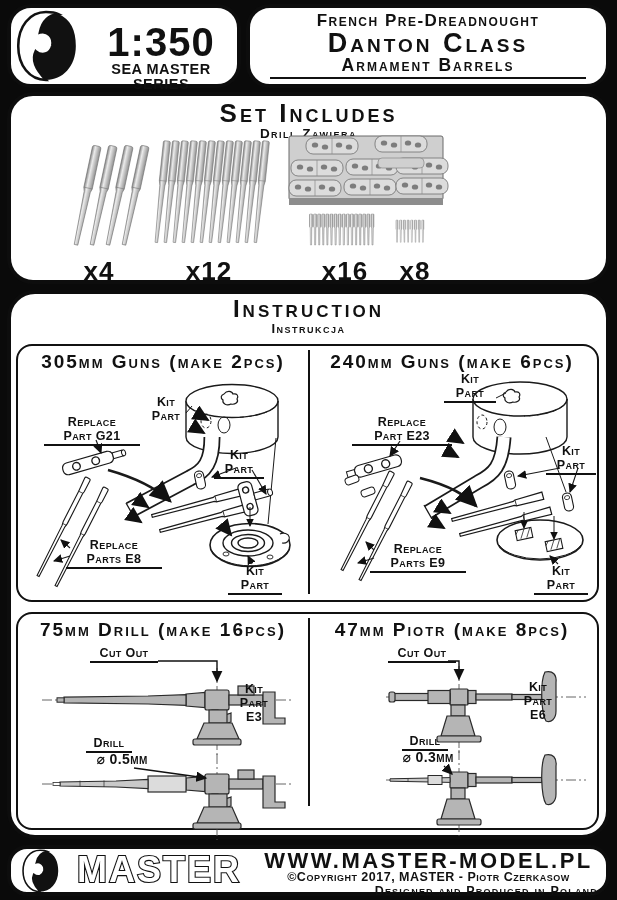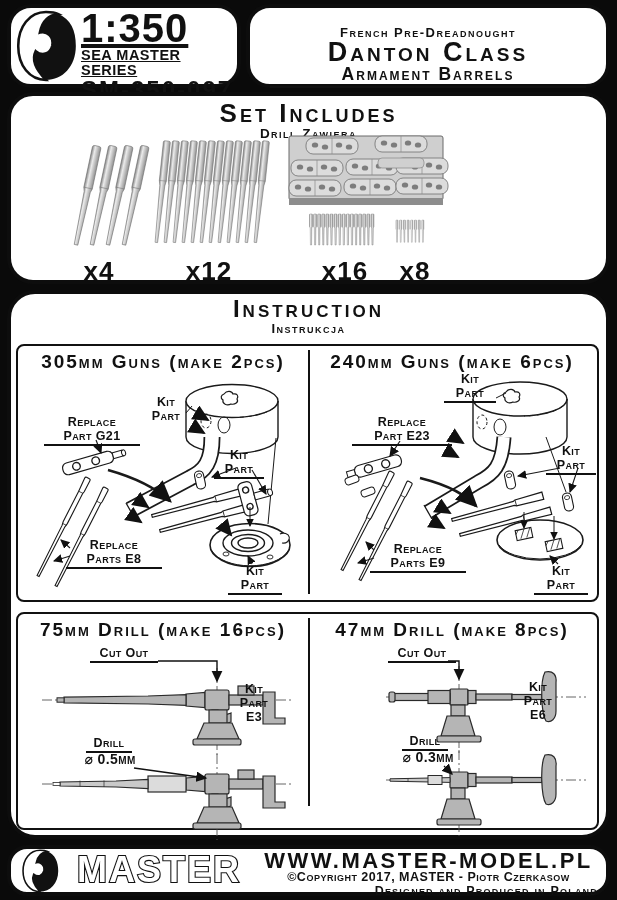--- a/index.html
+++ b/index.html
@@ -5,39 +5,39 @@
   html,body{margin:0;padding:0;background:#0a0a0a;}
   .page{position:relative;width:617px;height:900px;background:#0a0a0a;overflow:hidden;
         font-family:"Liberation Sans","DejaVu Sans",sans-serif;color:#111;}
   .panel{position:absolute;background:#fff;border:4px solid #0d0d0d;border-radius:24px;box-sizing:border-box;z-index:1;}
   .art{position:absolute;left:0;top:0;z-index:5;pointer-events:none;}
   .lbl{position:absolute;z-index:10;font-weight:bold;font-size:12.5px;line-height:1.12;
        font-variant:small-caps;letter-spacing:.4px;white-space:pre-line;text-align:center;color:#111;}
   .ul{border-bottom:2px solid #111;padding-bottom:1px;}
   .sc{font-variant:small-caps;}
   
-  .hl-text{position:absolute;left:70px;top:1px;width:160px;text-decoration:underline;}
+  .hl-text{position:absolute;left:70px;top:15px;width:160px;text-align:center;}
   .hl-scale{font-size:40px;font-weight:900;letter-spacing:1px;line-height:38px;}
   .hl-series{font-size:14.5px;font-weight:bold;letter-spacing:.5px;line-height:15px;margin-top:1px;}
   .hl-code{font-size:24px;font-weight:800;letter-spacing:2px;line-height:23px;}
   
   .hr-c{position:absolute;left:0;top:0;width:100%;text-align:center;}
-  .hr-type{font-size:13px;font-weight:bold;letter-spacing:1.5px;margin-top:17px;}
+  .hr-type{font-size:17px;font-weight:bold;letter-spacing:1.5px;margin-top:3px;}
   .hr-name{font-size:27px;font-weight:800;letter-spacing:3px;line-height:25px;}
   .hr-detail{font-size:17.5px;font-weight:bold;letter-spacing:2px;line-height:19px;}
   .hr-rule{border-top:2px solid #111;margin:2px 20px 1px 20px;}
   .hr-pl{font-size:11.5px;font-weight:bold;letter-spacing:.3px;}
   
   .si-title{font-size:26px;font-weight:800;letter-spacing:3px;text-align:center;margin-top:4px;line-height:26px;}
   .si-sub{font-size:13.5px;font-weight:bold;letter-spacing:1.5px;text-align:center;line-height:15px;}
   .qty{position:absolute;top:160px;font-size:26px;font-weight:800;letter-spacing:1px;transform:translateX(-50%);}
   
   .in-title{font-size:24px;font-weight:800;letter-spacing:3px;text-align:center;margin-top:2px;line-height:26px;}
   .in-sub{font-size:13px;font-weight:bold;letter-spacing:1.5px;text-align:center;line-height:14px;}
-  .ibox{position:absolute;left:5px;width:583px;border:2px solid #111;border-radius:8px;box-sizing:border-box;background:#fff;}
+  .ibox{position:absolute;left:5px;width:583px;border:2px solid #111;border-radius:16px;box-sizing:border-box;background:#fff;}
   .vdiv{position:absolute;left:50%;width:2px;background:#111;}
   .sec-title{position:absolute;top:5px;font-size:19px;font-weight:800;letter-spacing:2px;
              font-variant:small-caps;text-align:center;width:290px;}
   
   .ft-text{position:absolute;left:248px;right:8px;top:2px;text-align:center;}
   .ft-web{font-size:22px;font-weight:700;letter-spacing:2.5px;line-height:19px;}
   .ft-copy{font-size:12.5px;font-weight:bold;letter-spacing:.5px;line-height:14px;text-align:center;}
   .ft-origin{font-size:12.5px;font-weight:bold;letter-spacing:1.2px;line-height:14px;text-align:right;}
 </style>
 </head>
@@ -81,21 +81,21 @@
 
     <div class="ibox" style="top:50px;height:258px;">
       <div class="vdiv" style="top:4px;bottom:6px;"></div>
       <div class="sec-title" style="left:0;">305mm Guns (make 2pcs)</div>
       <div class="sec-title" style="left:289px;">240mm Guns (make 6pcs)</div>
     </div>
 
     <div class="ibox" style="top:318px;height:218px;">
       <div class="vdiv" style="top:4px;bottom:22px;"></div>
       <div class="sec-title" style="left:0;">75mm Drill (make 16pcs)</div>
-      <div class="sec-title" style="left:289px;">47mm Drill (make 8pcs)</div>
+      <div class="sec-title" style="left:289px;">47mm Piotr (make 8pcs)</div>
     </div>
   </div>
 
   <div class="panel" style="left:7px;top:845px;width:603px;height:51px;border-radius:20px;">
     <svg width="42" height="44" viewBox="0 0 60 70" style="position:absolute;left:8px;top:0px;">
       <path d="M30,2 C14,2 3,16 3,35 C3,54 14,68 30,68 C20,58 16,48 20,40 C26,45 34,43 36,35 C38,26 31,20 24,22 C26,12 32,5 42,4 C38,2 34,2 30,2 Z" fill="none" stroke="#111" stroke-width="2.5"></path>
       <path d="M42,4 C54,9 59,20 59,35 C59,55 46,68 30,68 C20,58 16,48 20,40 C26,45 34,43 36,35 C38,26 31,20 24,22 C26,12 32,5 42,4 Z" fill="#111"></path>
     </svg>
     <svg width="192" height="44" viewBox="0 0 192 44" style="position:absolute;left:52px;top:0px;">
       <text x="96" y="33" text-anchor="middle" style="font-family:'Liberation Sans','DejaVu Sans',sans-serif;font-weight:900;font-size:36px;letter-spacing:2px;fill:#fff;stroke:#111;stroke-width:2.2;paint-order:stroke;">MASTER</text>
@@ -406,21 +406,21 @@
   <div class="lbl ul" style="left:370px;top:542px;width:96px;">Replace
 Parts E9</div>
   <div class="lbl ul" style="left:534px;top:564px;width:54px;">Kit
 Part</div>
 
   <div class="lbl ul" style="left:90px;top:646px;width:68px;">Cut Out</div>
   <div class="lbl" style="left:230px;top:682px;width:48px;">Kit
 Part
 E3</div>
   <div class="lbl ul" style="left:86px;top:736px;width:46px;">Drill</div>
-  <div class="lbl" style="left:68px;top:752px;width:84px;font-size:14px;">⌀ 0.5mm</div>
+  <div class="lbl" style="left:80px;top:752px;width:84px;font-size:14px;">⌀ 0.5mm</div>
 
   <div class="lbl ul" style="left:388px;top:646px;width:68px;">Cut Out</div>
   <div class="lbl" style="left:514px;top:680px;width:48px;">Kit
 Part
 E6</div>
   <div class="lbl ul" style="left:402px;top:734px;width:46px;">Drill</div>
   <div class="lbl" style="left:386px;top:750px;width:84px;font-size:14px;">⌀ 0.3mm</div>
 
 </div>
 

